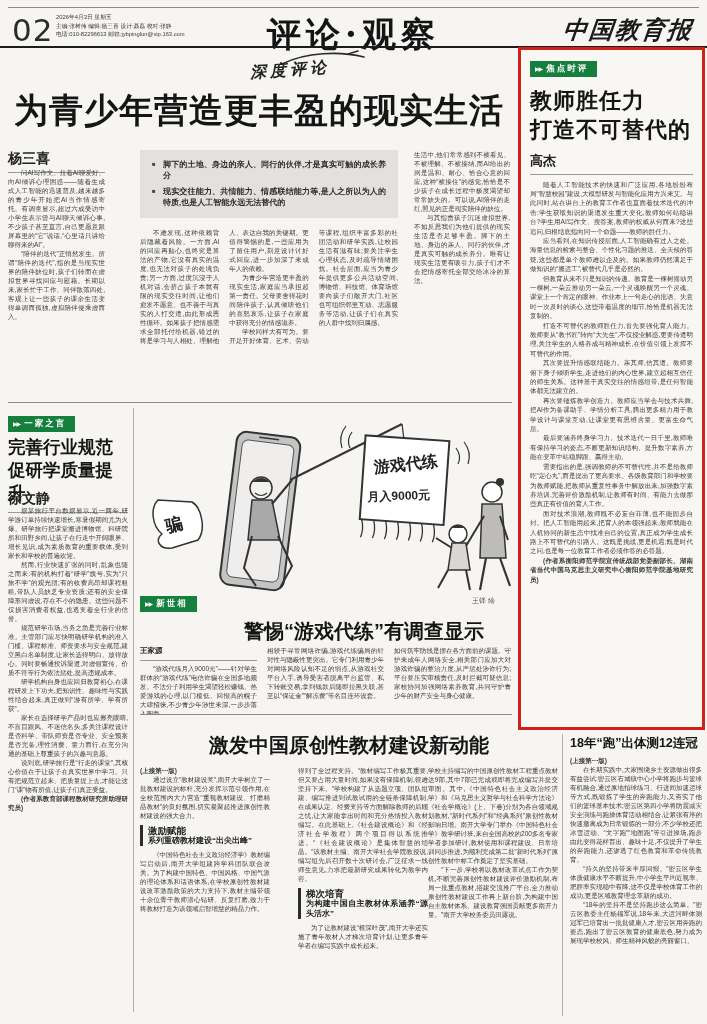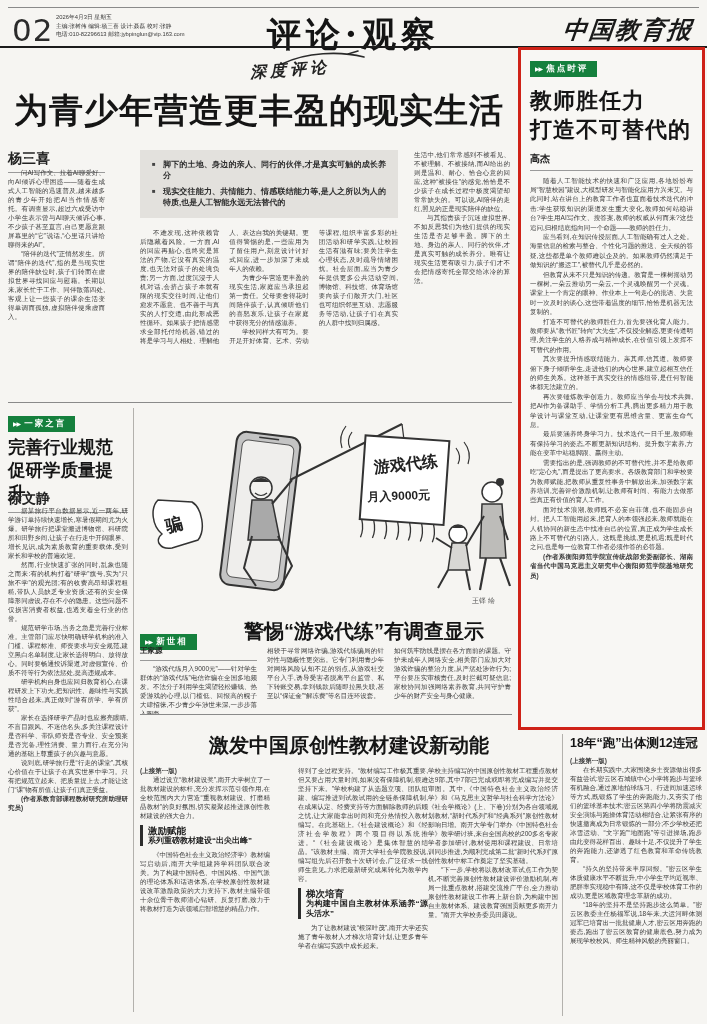--- a/index.html
+++ b/index.html
@@ -145,21 +145,21 @@
   <path d="M312,140 L296,130 M308,162 L298,180 M326,162 L330,182" stroke="#333" stroke-width="2" fill="none"></path>
 
   <circle cx="352" cy="84" r="10" fill="#fff" stroke="#333" stroke-width="1.5"></circle>
   <circle cx="360" cy="74" r="4" fill="#333"></circle>
   <path d="M342,96 L362,96 L366,150 L340,150 Z" fill="#bdbcb9" stroke="#333" stroke-width="1.5"></path>
   <path d="M344,108 L326,138 M360,108 L368,132" stroke="#333" stroke-width="2" fill="none"></path>
   <path d="M346,150 L340,182 M360,150 L370,178" stroke="#333" stroke-width="2.2" fill="none"></path>
   <text x="332" y="195" font-size="7" fill="#555">王铎 绘</text>
 </svg>
 
-<div class="abs" style="left:140px;top:630px;">
+<div class="abs" style="left:140px;top:592px;">
   <span class="bar-label">
       <span class="arr">▶▶</span>
       <span>新世相</span>
     </span>
 </div>
 <div class="abs headline" style="left:216px;top:618px;width:296px;text-align:center;font-size:20px;white-space:nowrap;">警惕“游戏代练”有调查显示</div>
 
 <div class="abs" style="left:140px;top:646px;width:117px;">
   <div class="author" style="font-size:7.5px;">王家源</div>
   <div class="bt" style="height:50px;margin-top:3px;">
@@ -178,21 +178,21 @@
   <div>
     <span class="bar-label">
         <span class="arr">▶▶</span>
         <span>焦点时评</span>
       </span>
   </div>
   <div class="headline" style="font-size:22px;line-height:29px;margin-top:9px;letter-spacing:1px;">
     <div>教师胜任力</div>
     <div>打造不可替代的</div>
   </div>
-  <div class="author" style="margin-top:8px;font-size:10px;">高杰</div>
+  <div class="author" style="margin-top:8px;font-size:13px;">高杰</div>
   <div class="bt" style="margin-top:5px;height:548px;line-height:9.4px;">
     <p>随着人工智能技术的快速和广泛应用,各地纷纷布局“智慧校园”建设,大模型研发与智能化应用方兴未艾。与此同时,站在讲台上的教育工作者也直面着技术迭代的冲击:学生获取知识的渠道发生重大变化,教师如何站稳讲台?学生用AI写作文、搜答案,教师的权威从何而来?这些追问,归根结底指向同一个命题——教师的胜任力。</p>
     <p>应当看到,在知识传授层面,人工智能确有过人之处。海量信息的检索与整合、个性化习题的推送、全天候的答疑,这些都是单个教师难以企及的。如果教师仍然满足于做知识的“搬运工”,被替代几乎是必然的。</p>
     <p>但教育从来不只是知识的传递。教育是一棵树摇动另一棵树,一朵云推动另一朵云,一个灵魂唤醒另一个灵魂。课堂上一个肯定的眼神、作业本上一句走心的批语、失意时一次及时的谈心,这些带着温度的细节,恰恰是机器无法复制的。</p>
     <p>打造不可替代的教师胜任力,首先要强化育人能力。教师要从“教书匠”转向“大先生”,不仅授业解惑,更要传道明理,关注学生的人格养成与精神成长,在价值引领上发挥不可替代的作用。</p>
     <p>其次要提升情感联结能力。亲其师,信其道。教师要俯下身子倾听学生,走进他们的内心世界,建立起相互信任的师生关系。这种基于真实交往的情感纽带,是任何智能体都无法建立的。</p>
     <p>再次要锤炼教学创造力。教师应当学会与技术共舞,把AI作为备课助手、学情分析工具,腾出更多精力用于教学设计与课堂互动,让课堂更有思维含量、更富生命气息。</p>
     <p>最后要涵养终身学习力。技术迭代一日千里,教师唯有保持学习的姿态,不断更新知识结构、提升数字素养,方能在变革中站稳脚跟、赢得主动。</p>
     <p>需要指出的是,强调教师的不可替代性,并不是给教师吃“定心丸”,而是提出了更高要求。各级教育部门和学校要为教师赋能,把教师从重复性事务中解放出来,加强数字素养培训,完善评价激励机制,让教师有时间、有能力去做那些真正有价值的育人工作。</p>
     <p>面对技术浪潮,教师既不必妄自菲薄,也不能固步自封。把人工智能用起来,把育人的本领强起来,教师就能在人机协同的新生态中找准自己的位置,真正成为学生成长路上不可替代的引路人。这既是挑战,更是机遇;既是时代之问,也是每一位教育工作者必须作答的必答题。</p>

